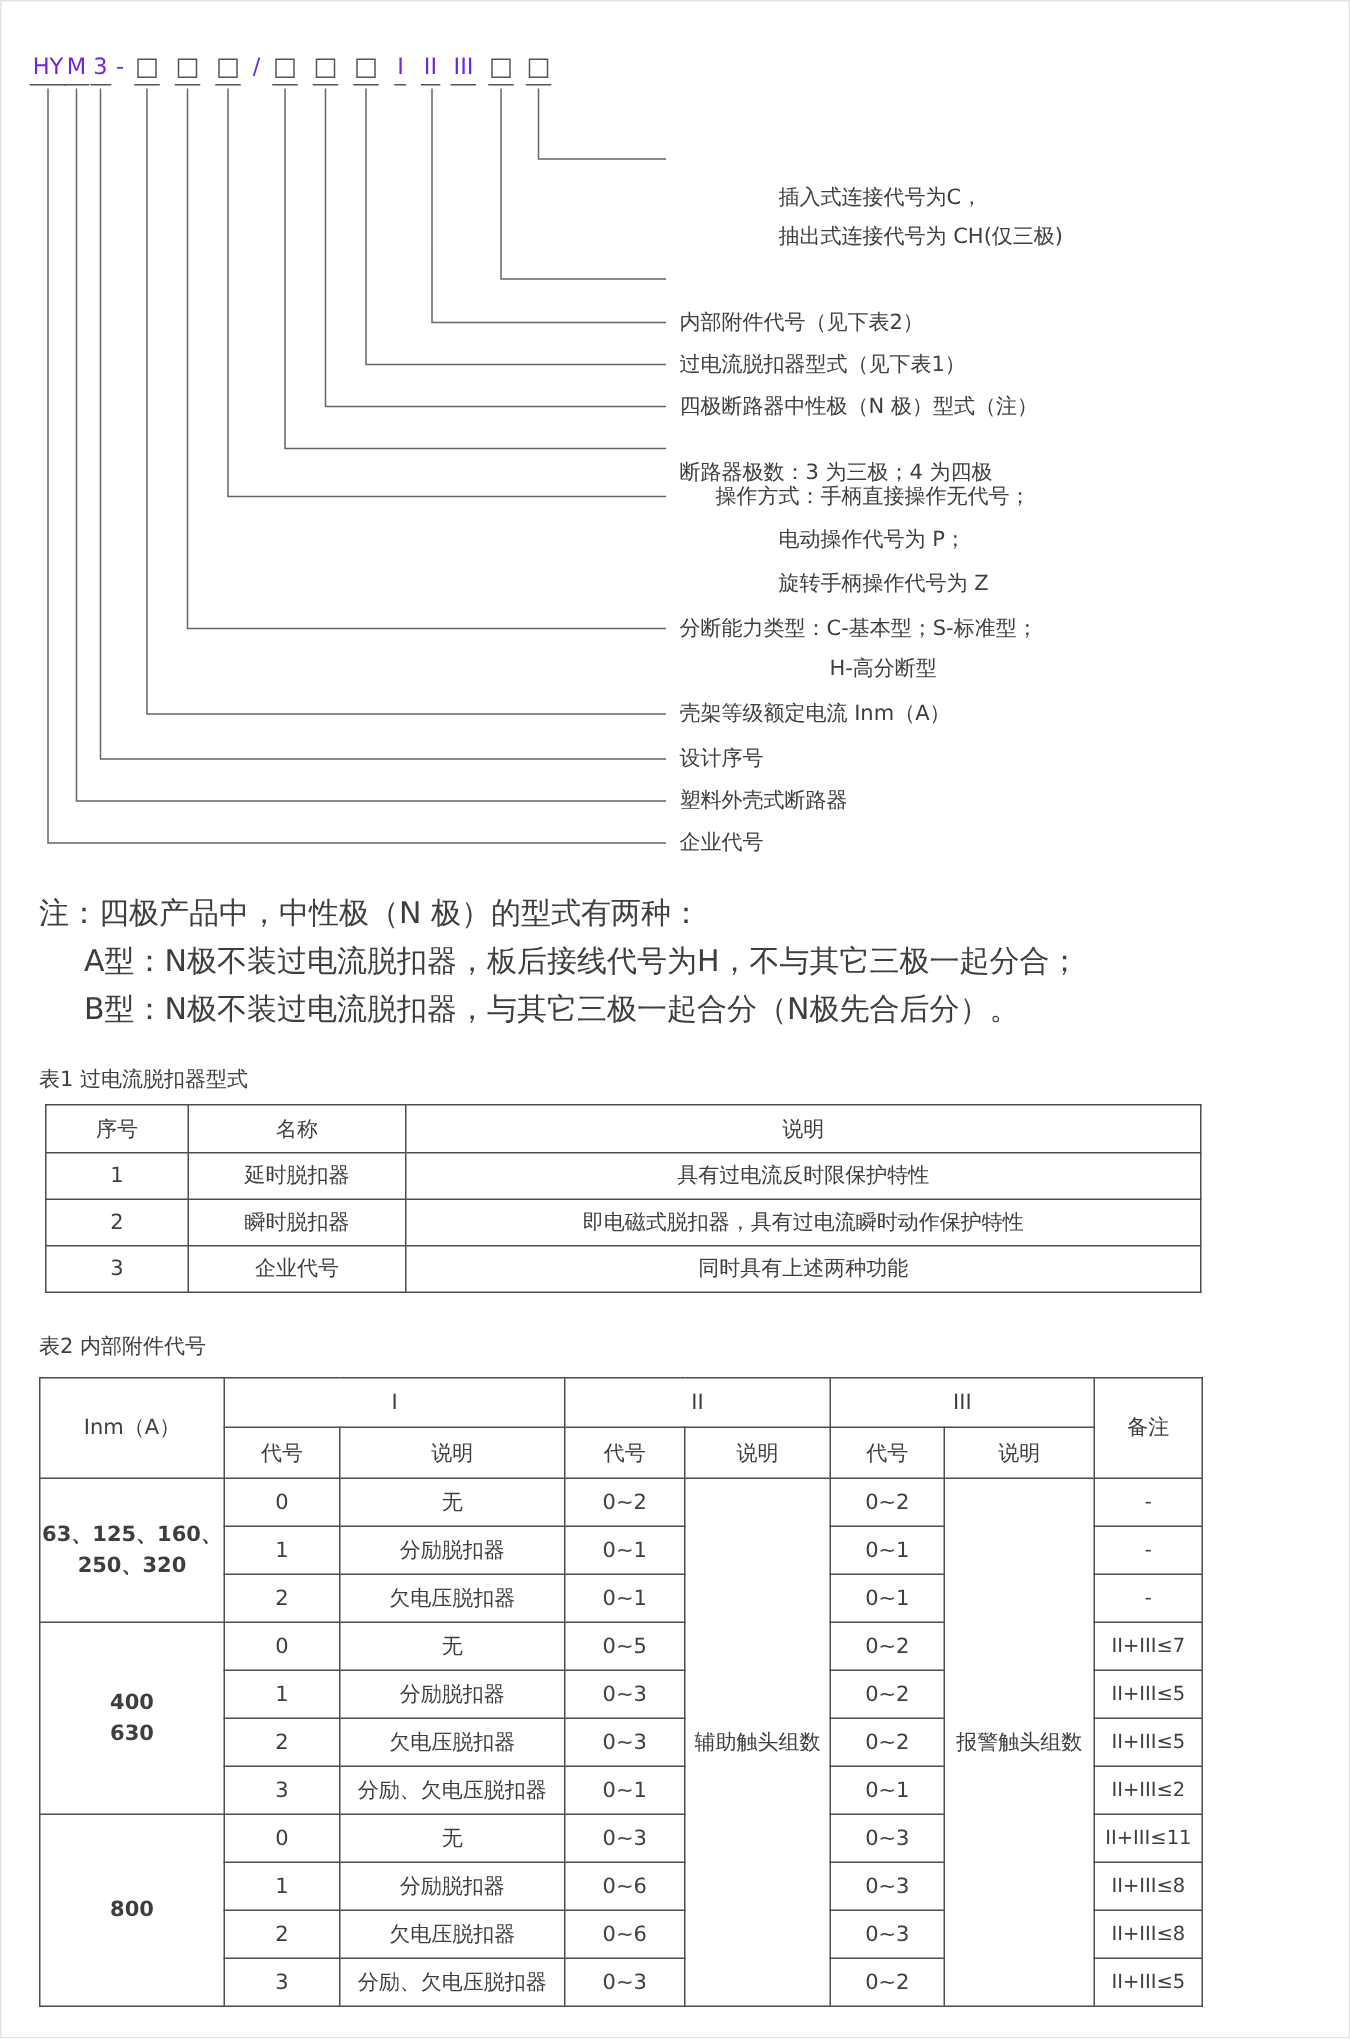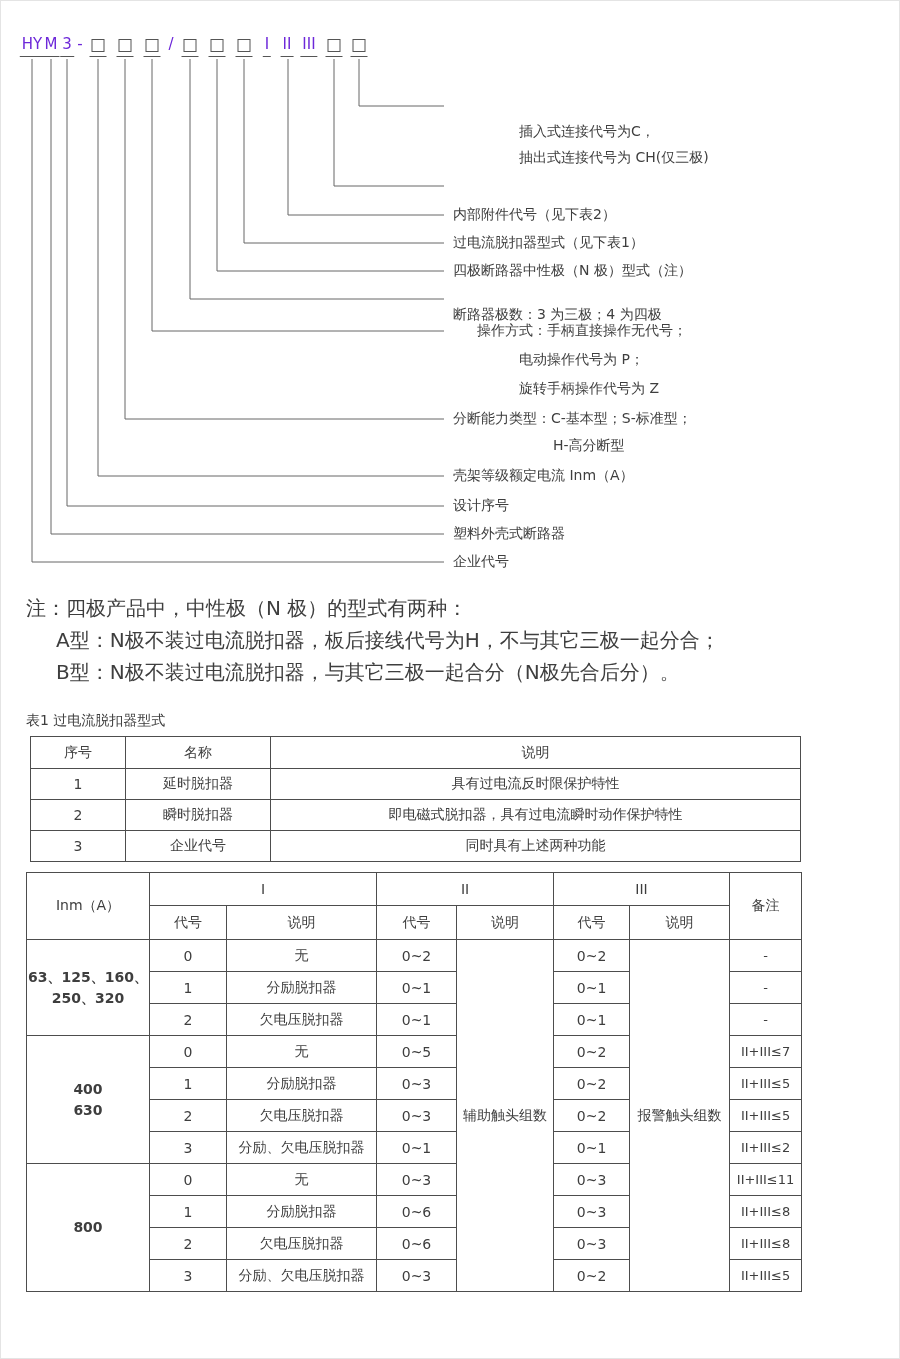--- a/index.html
+++ b/index.html
@@ -128,20 +128,21 @@
         <td>即电磁式脱扣器，具有过电流瞬时动作保护特性</td>
       </tr>
       <tr>
         <td>3</td>
         <td>企业代号</td>
         <td>同时具有上述两种功能</td>
       </tr>
     </tbody>
   </table>
 
+  <div class="tbl-title mt-t2">表2 内部附件代号</div>
   <table class="t2">
     <colgroup>
       <col style="width:123px">
         <col style="width:77px">
         <col style="width:150px">
         <col style="width:80px">
       <col style="width:97px">
         <col style="width:76px">
         <col style="width:100px">
         <col style="width:72px">

